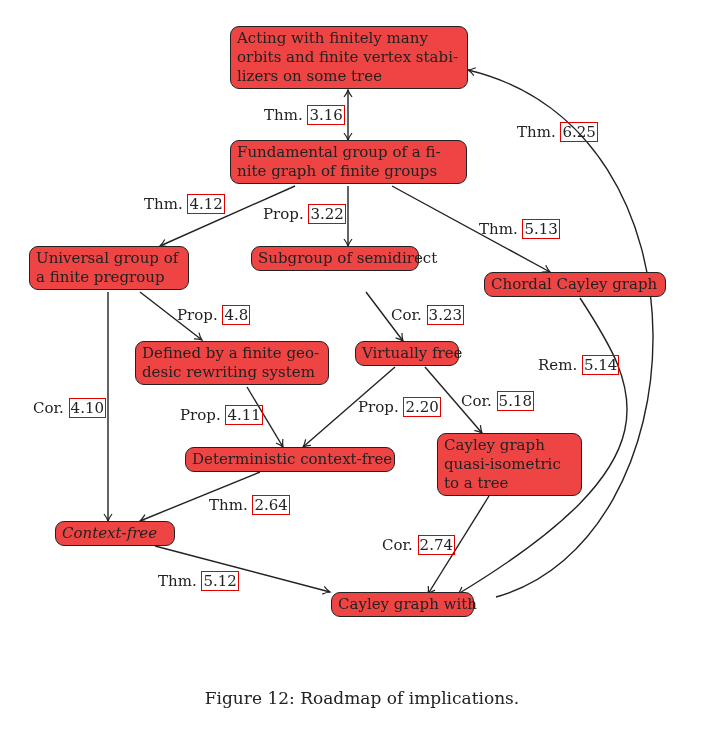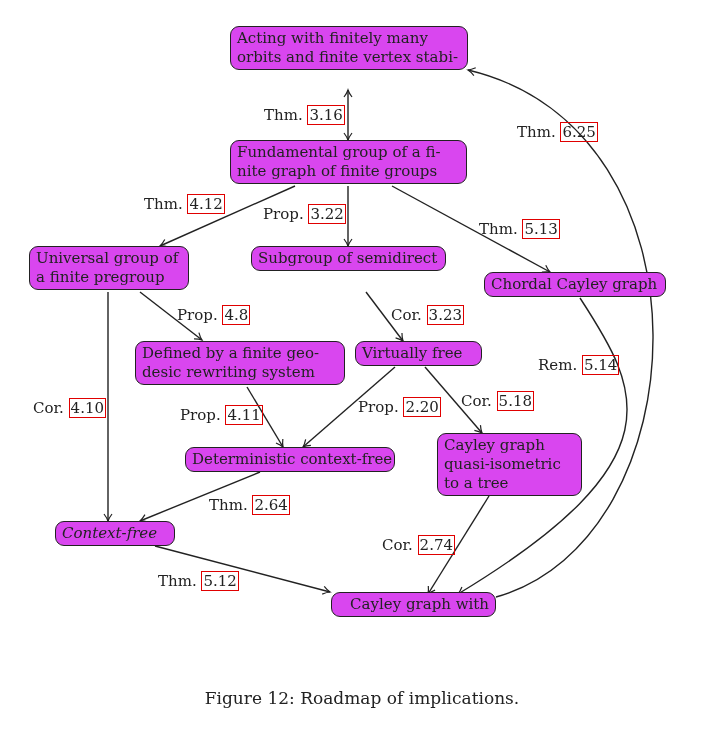--- a/index.html
+++ b/index.html
@@ -1,20 +1,20 @@
 <!DOCTYPE html>
 <html><head>
 <meta charset="utf-8">
 <style>
   html, body { margin:0; padding:0; background:#ffffff; }
   body { width:724px; height:739px; position:relative; overflow:hidden;
          font-family: "DejaVu Serif", "Liberation Serif", serif; color:#222; }
   svg#edges { position:absolute; left:0; top:0; width:724px; height:739px; }
   .node { position:absolute; border:1.3px solid #222; border-radius:9px;
-          background:#d946ef; font-size:15px; line-height:19px; padding:2px 6px;
+          background:#ef4444; font-size:15px; line-height:19px; padding:2px 6px;
           box-sizing:border-box; white-space:nowrap; }
   .node span { display:block; }
   .lbl { position:absolute; font-size:15px; line-height:17px; white-space:nowrap; }
   .ref { border:1.2px solid #e00000; padding:0 1px; }
   .caption { position:absolute; left:0; width:724px; top:688px; text-align:center;
              font-size:17px; }
 </style>
 </head>
 <body>
 
@@ -42,54 +42,55 @@
     <line x1="425" y1="367" x2="482" y2="433" marker-end="url(#arr)"></line>
     <line x1="260" y1="472" x2="140" y2="521" marker-end="url(#arr)"></line>
     <line x1="489" y1="496" x2="428" y2="594" marker-end="url(#arr)"></line>
     <line x1="155" y1="546" x2="330" y2="592" marker-end="url(#arr)"></line>
   </g>
 </svg>
 
 <div class="node" style="left:230px;top:26px;width:238px;">
   <span>Acting with finitely many</span>
   <span>orbits and finite vertex stabi-</span>
+  <span>lizers on some tree</span>
 </div>
 <div class="node" style="left:230px;top:140px;width:237px;">
   <span>Fundamental group of a fi-</span>
   <span>nite graph of finite groups</span>
 </div>
 <div class="node" style="left:29px;top:246px;width:160px;">
   <span>Universal group of</span>
   <span>a finite pregroup</span>
 </div>
-<div class="node" style="left:251px;top:246px;width:195px;">
+<div class="node" style="left:251px;top:246px;width:168px;text-align:right;">
   <span>Subgroup of semidirect</span>
 </div>
 <div class="node" style="left:484px;top:272px;width:182px;">
   <span>Chordal Cayley graph</span>
 </div>
-<div class="node" style="left:135px;top:341px;width:210px;">
+<div class="node" style="left:135px;top:341px;width:194px;">
   <span>Defined by a finite geo-</span>
   <span>desic rewriting system</span>
 </div>
-<div class="node" style="left:355px;top:341px;width:127px;">
+<div class="node" style="left:355px;top:341px;width:104px;">
   <span>Virtually free</span>
 </div>
 <div class="node" style="left:185px;top:447px;width:210px;">
   <span>Deterministic context-free</span>
 </div>
 <div class="node" style="left:437px;top:433px;width:145px;">
   <span>Cayley graph</span>
   <span>quasi-isometric</span>
   <span>to a tree</span>
 </div>
 <div class="node" style="left:55px;top:521px;width:120px;font-style:italic;">
   <span>Context-free</span>
 </div>
-<div class="node" style="left:331px;top:592px;width:165px;text-align:right;">
+<div class="node" style="left:331px;top:592px;width:143px;text-align:right;">
   <span>Cayley graph with</span>
 </div>
 
 <div class="lbl" style="left:264px;top:107px;">
   <span>Thm.</span> <span class="ref">3.16</span>
 </div>
 <div class="lbl" style="left:144px;top:196px;">
   <span>Thm.</span> <span class="ref">4.12</span>
 </div>
 <div class="lbl" style="left:263px;top:206px;">

